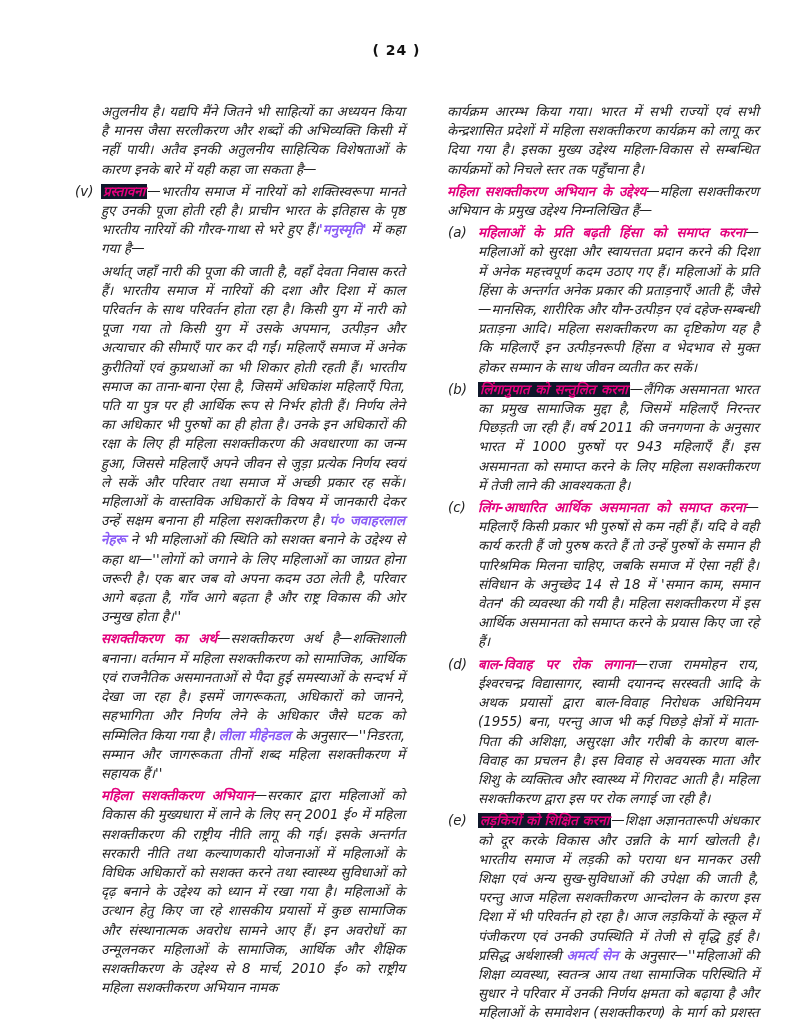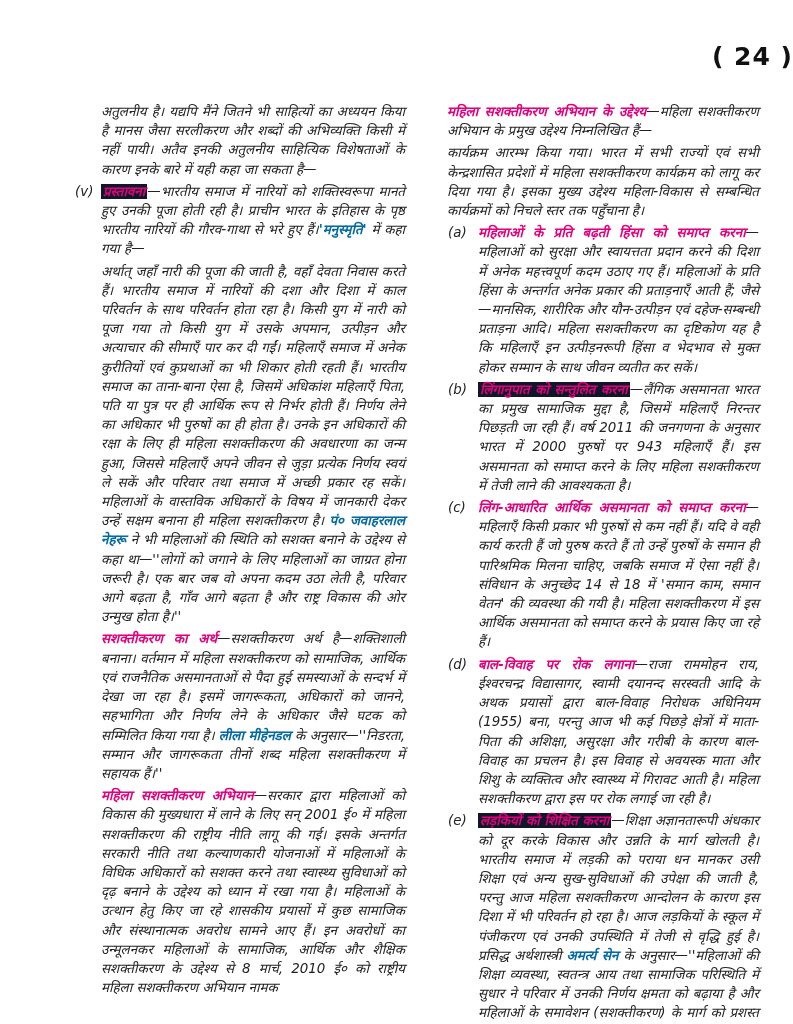--- a/index.html
+++ b/index.html
@@ -11,40 +11,40 @@
   }
   .page {
     position:relative;
     width:793px; height:1024px;
     overflow:hidden;
     background:#ffffff;
   }
   .page-number {
     position:absolute;
     top:42px; left:0; width:793px;
-    text-align:right;
-    font-size:25px;
+    text-align:center;
+    font-size:14px;
     font-weight:700;
     color:#111111;
     letter-spacing:1px;
   }
   .columns {
     position:absolute;
     top:102px; left:101px;
     width:658px;
     display:flex;
     gap:42px;
   }
   .col { font-size:13.4px; line-height:19.2px; text-align:justify; }
   .col-left  { width:304px; }
   .col-right { width:312px; }
   .para { margin:0;font-style:italic; }
   .para + .para { margin-top:3px; }
   .quote .seg { font-weight:700; color:#111111; }
-  .bold { font-weight:700; color:#0369a1; }
+  .bold { font-weight:700; color:#8b5cf6; }
   .heading { color:#e2017c; font-weight:700; }
   .hl { background:#0f172a; padding:0 2px; }
   .item { position:relative; }
   .col-right .item { padding-left:31px; }
   .col-right .item > .item-label { position:absolute; left:1px; top:0; }
   .col-left  .item > .item-label { position:absolute; left:-26px; top:0; }
   .item-label { color:#222222; }
 </style>
 </head>
 <body>
@@ -78,35 +78,35 @@
 
       <div class="para">
         <span class="seg heading">महिला सशक्तीकरण अभियान</span><span class="seg">—सरकार द्वारा महिलाओं को विकास की मुख्यधारा में लाने के लिए सन् 2001 ई० में महिला सशक्तीकरण की राष्ट्रीय नीति लागू की गई। इसके अन्तर्गत सरकारी नीति तथा कल्याणकारी योजनाओं में महिलाओं के विधिक अधिकारों को सशक्त करने तथा स्वास्थ्य सुविधाओं को दृढ़ बनाने के उद्देश्य को ध्यान में रखा गया है। महिलाओं के उत्थान हेतु किए जा रहे शासकीय प्रयासों में कुछ सामाजिक और संस्थानात्मक अवरोध सामने आए हैं। इन अवरोधों का उन्मूलनकर महिलाओं के सामाजिक, आर्थिक और शैक्षिक सशक्तीकरण के उद्देश्य से 8 मार्च, 2010 ई० को राष्ट्रीय महिला सशक्तीकरण अभियान नामक</span>
       </div>
 
     </div>
 
     <div class="col col-right">
 
       <div class="para">
-        <span class="seg heading">महिला सशक्तीकरण अभियान के उद्देश्य</span><span class="seg">—महिला सशक्तीकरण अभियान के प्रमुख उद्देश्य निम्नलिखित हैं—</span>
+        <span class="seg">कार्यक्रम आरम्भ किया गया। भारत में सभी राज्यों एवं सभी केन्द्रशासित प्रदेशों में महिला सशक्तीकरण कार्यक्रम को लागू कर दिया गया है। इसका मुख्य उद्देश्य महिला-विकास से सम्बन्धित कार्यक्रमों को निचले स्तर तक पहुँचाना है।</span>
       </div>
 
       <div class="para">
-        <span class="seg">कार्यक्रम आरम्भ किया गया। भारत में सभी राज्यों एवं सभी केन्द्रशासित प्रदेशों में महिला सशक्तीकरण कार्यक्रम को लागू कर दिया गया है। इसका मुख्य उद्देश्य महिला-विकास से सम्बन्धित कार्यक्रमों को निचले स्तर तक पहुँचाना है।</span>
+        <span class="seg heading">महिला सशक्तीकरण अभियान के उद्देश्य</span><span class="seg">—महिला सशक्तीकरण अभियान के प्रमुख उद्देश्य निम्नलिखित हैं—</span>
       </div>
 
       <div class="para item">
         <span class="item-label">(a)</span>
         <span class="seg heading">महिलाओं के प्रति बढ़ती हिंसा को समाप्त करना</span><span class="seg">—महिलाओं को सुरक्षा और स्वायत्तता प्रदान करने की दिशा में अनेक महत्त्वपूर्ण कदम उठाए गए हैं। महिलाओं के प्रति हिंसा के अन्तर्गत अनेक प्रकार की प्रताड़नाएँ आती हैं; जैसे—मानसिक, शारीरिक और यौन-उत्पीड़न एवं दहेज-सम्बन्धी प्रताड़ना आदि। महिला सशक्तीकरण का दृष्टिकोण यह है कि महिलाएँ इन उत्पीड़नरूपी हिंसा व भेदभाव से मुक्त होकर सम्मान के साथ जीवन व्यतीत कर सकें।</span>
       </div>
 
       <div class="para item">
         <span class="item-label">(b)</span>
-        <span class="seg heading hl">लिंगानुपात को सन्तुलित करना</span><span class="seg">—लैंगिक असमानता भारत का प्रमुख सामाजिक मुद्दा है, जिसमें महिलाएँ निरन्तर पिछड़ती जा रही हैं। वर्ष 2011 की जनगणना के अनुसार भारत में 2000 पुरुषों पर 943 महिलाएँ हैं। इस असमानता को समाप्त करने के लिए महिला सशक्तीकरण में तेजी लाने की आवश्यकता है।</span>
+        <span class="seg heading hl">लिंगानुपात को सन्तुलित करना</span><span class="seg">—लैंगिक असमानता भारत का प्रमुख सामाजिक मुद्दा है, जिसमें महिलाएँ निरन्तर पिछड़ती जा रही हैं। वर्ष 2011 की जनगणना के अनुसार भारत में 1000 पुरुषों पर 943 महिलाएँ हैं। इस असमानता को समाप्त करने के लिए महिला सशक्तीकरण में तेजी लाने की आवश्यकता है।</span>
       </div>
 
       <div class="para item">
         <span class="item-label">(c)</span>
         <span class="seg heading">लिंग-आधारित आर्थिक असमानता को समाप्त करना</span><span class="seg">—महिलाएँ किसी प्रकार भी पुरुषों से कम नहीं हैं। यदि वे वही कार्य करती हैं जो पुरुष करते हैं तो उन्हें पुरुषों के समान ही पारिश्रमिक मिलना चाहिए, जबकि समाज में ऐसा नहीं है। संविधान के अनुच्छेद 14 से 18 में 'समान काम, समान वेतन' की व्यवस्था की गयी है। महिला सशक्तीकरण में इस आर्थिक असमानता को समाप्त करने के प्रयास किए जा रहे हैं।</span>
       </div>
 
       <div class="para item">
         <span class="item-label">(d)</span>
         <span class="seg heading">बाल-विवाह पर रोक लगाना</span><span class="seg">—राजा राममोहन राय, ईश्वरचन्द्र विद्यासागर, स्वामी दयानन्द सरस्वती आदि के अथक प्रयासों द्वारा बाल-विवाह निरोधक अधिनियम (1955) बना, परन्तु आज भी कई पिछड़े क्षेत्रों में माता-पिता की अशिक्षा, असुरक्षा और गरीबी के कारण बाल-विवाह का प्रचलन है। इस विवाह से अवयस्क माता और शिशु के व्यक्तित्व और स्वास्थ्य में गिरावट आती है। महिला सशक्तीकरण द्वारा इस पर रोक लगाई जा रही है।</span>

